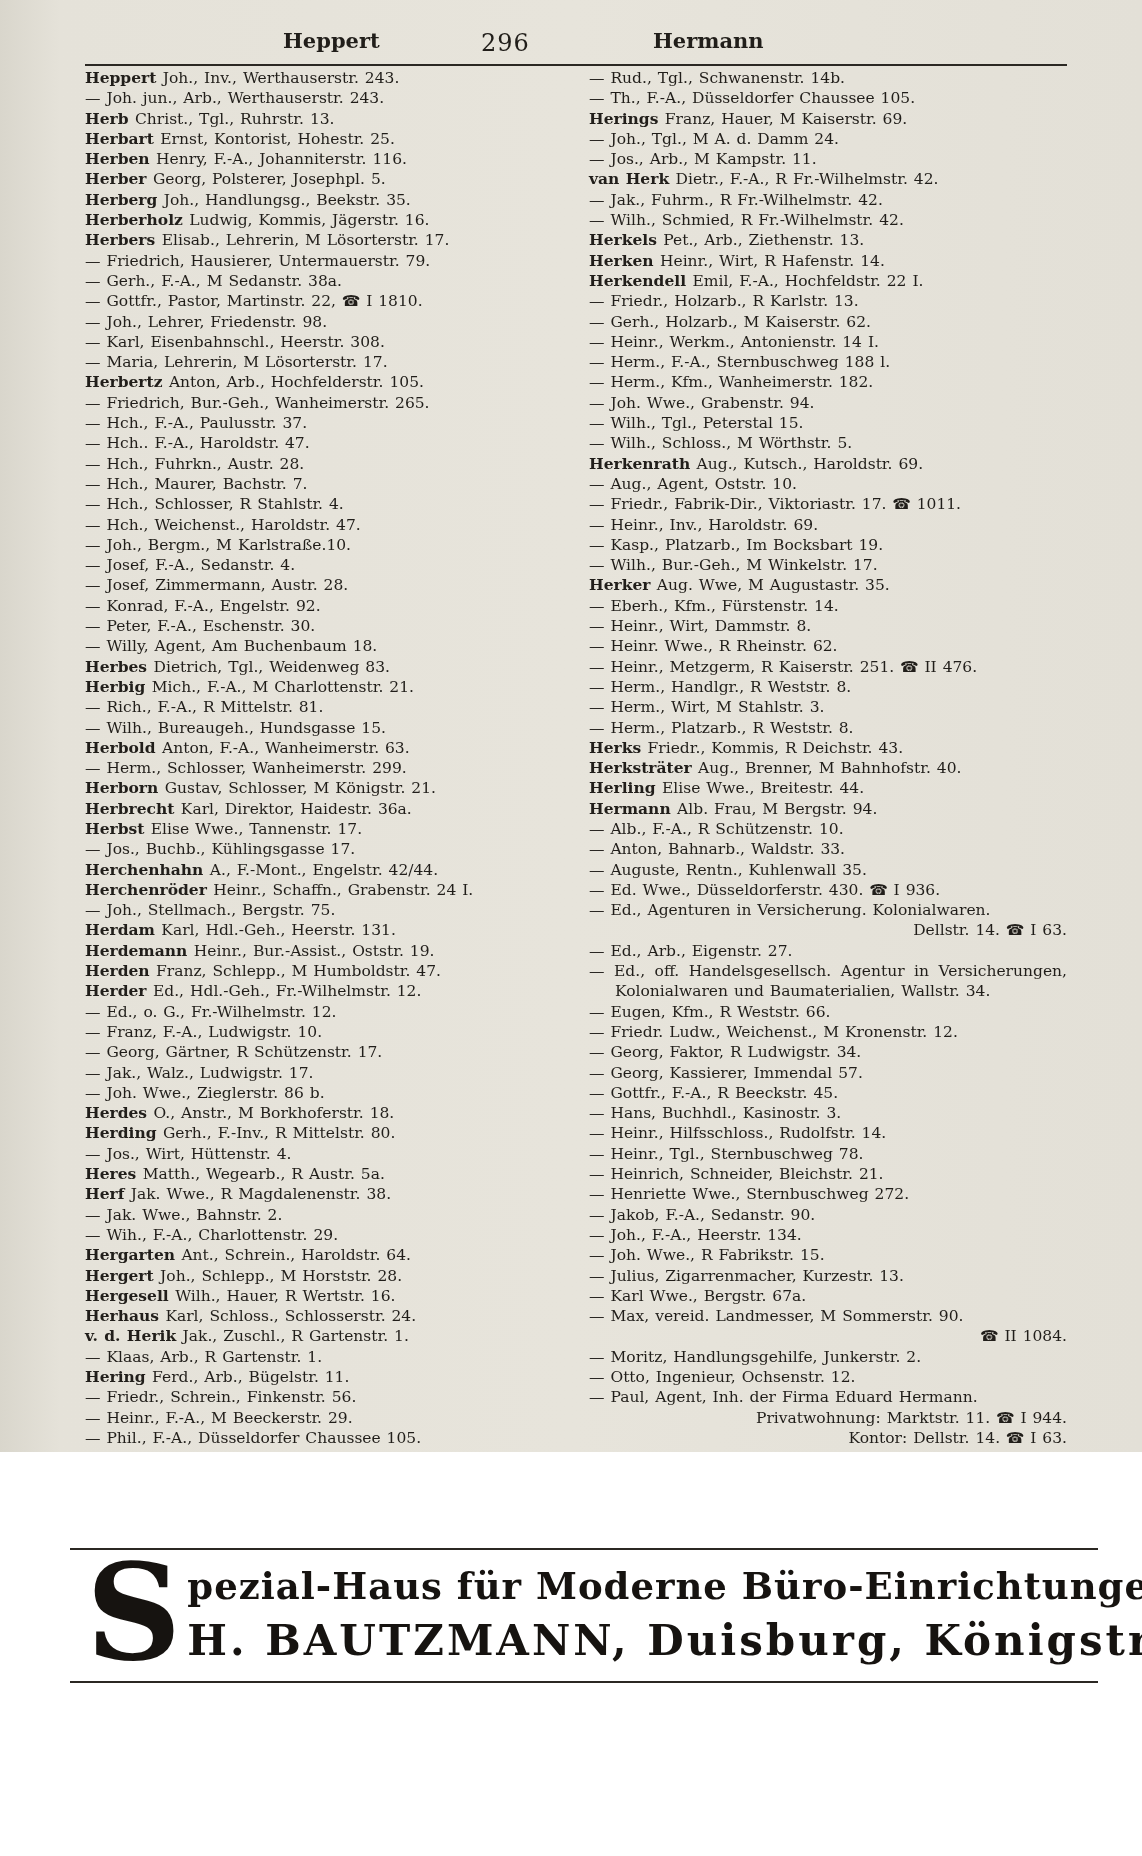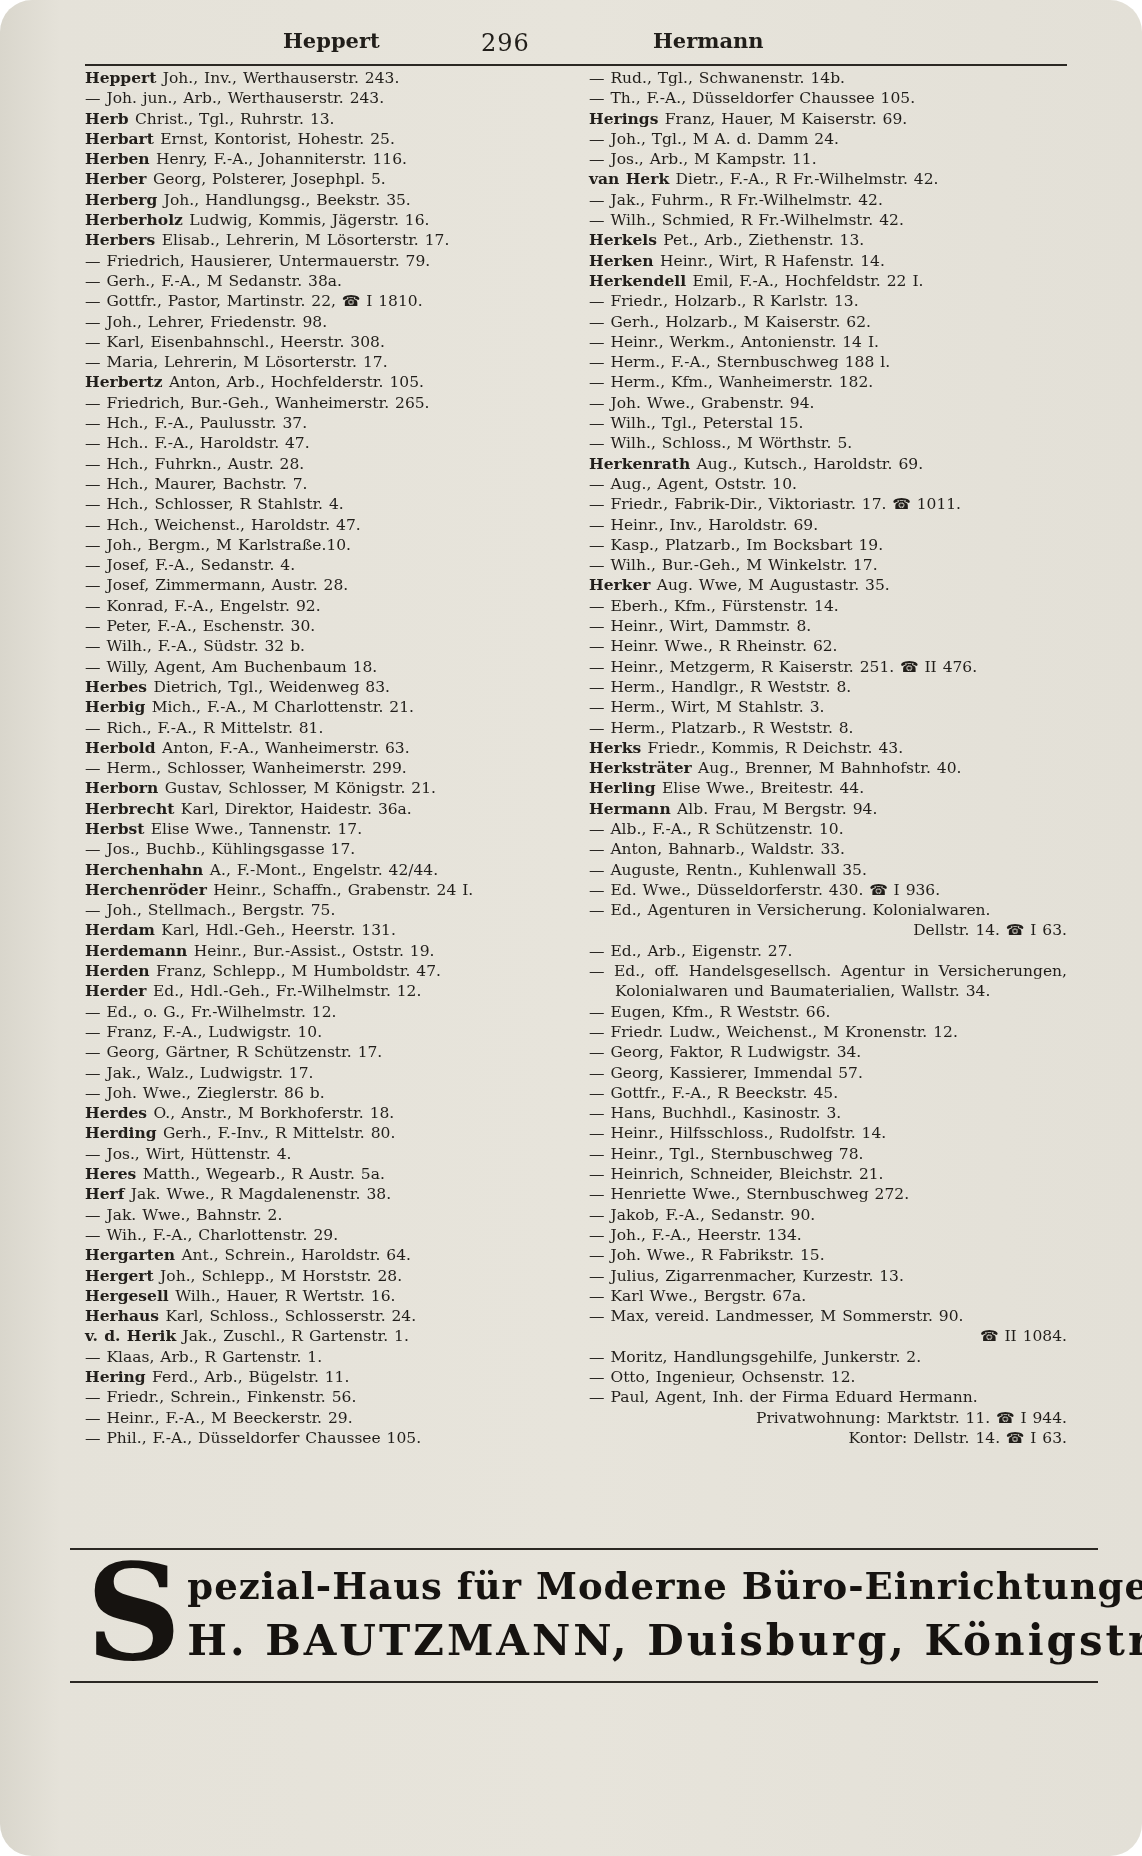--- a/index.html
+++ b/index.html
@@ -1,22 +1,21 @@
 <!DOCTYPE html>
 <html><head>
 <meta charset="utf-8">
 <style>
   html,body{margin:0;padding:0;}
   body{width:1142px;height:1856px;overflow:hidden;}
   .page{
-    position:relative;width:1142px;height:1856px;
+    position:relative;width:1142px;height:1452px;
     background:linear-gradient(90deg,#d9d6cc 0px,#e5e2d9 60px,#e7e4db 50%,#e3e0d7 100%);
     font-family:"DejaVu Serif", serif;
     color:#211e1a;
-    border-radius:32px;
   }
   .content{position:absolute;left:85px;top:26px;width:982px;}
   .header{position:relative;height:36px;font-weight:bold;font-size:21px;}
   .guide-left{position:absolute;left:198px;top:2px;}
   .page-number{position:absolute;left:396px;top:3px;font-weight:normal;font-size:24px;letter-spacing:1px;}
   .guide-right{position:absolute;left:568px;top:2px;}
   .rule{border-top:2px solid #2b2823;margin-top:2px;}
   .columns{display:flex;gap:26px;margin-top:2px;}
   .col{width:478px;}
   .entry{
@@ -79,25 +78,25 @@
           <div class="entry"><span>— Hch.. F.-A., Haroldstr. 47.</span></div>
           <div class="entry"><span>— Hch., Fuhrkn., Austr. 28.</span></div>
           <div class="entry"><span>— Hch., Maurer, Bachstr. 7.</span></div>
           <div class="entry"><span>— Hch., Schlosser, R Stahlstr. 4.</span></div>
           <div class="entry"><span>— Hch., Weichenst., Haroldstr. 47.</span></div>
           <div class="entry"><span>— Joh., Bergm., M Karlstraße.10.</span></div>
           <div class="entry"><span>— Josef, F.-A., Sedanstr. 4.</span></div>
           <div class="entry"><span>— Josef, Zimmermann, Austr. 28.</span></div>
           <div class="entry"><span>— Konrad, F.-A., Engelstr. 92.</span></div>
           <div class="entry"><span>— Peter, F.-A., Eschenstr. 30.</span></div>
-          <div class="entry"><span>— Wilh., F.-A., Südstr. 32 b.</span></div>
           <div class="entry"><span>— Willy, Agent, Am Buchenbaum 18.</span></div>
           <div class="entry"><span class="lead">Herbes </span><span>Dietrich, Tgl., Weidenweg 83.</span></div>
           <div class="entry"><span class="lead">Herbig </span><span>Mich., F.-A., M Charlottenstr. 21.</span></div>
           <div class="entry"><span>— Rich., F.-A., R Mittelstr. 81.</span></div>
+          <div class="entry"><span>— Wilh., Bureaugeh., Hundsgasse 15.</span></div>
           <div class="entry"><span class="lead">Herbold </span><span>Anton, F.-A., Wanheimerstr. 63.</span></div>
           <div class="entry"><span>— Herm., Schlosser, Wanheimerstr. 299.</span></div>
           <div class="entry"><span class="lead">Herborn </span><span>Gustav, Schlosser, M Königstr. 21.</span></div>
           <div class="entry"><span class="lead">Herbrecht </span><span>Karl, Direktor, Haidestr. 36a.</span></div>
           <div class="entry"><span class="lead">Herbst </span><span>Elise Wwe., Tannenstr. 17.</span></div>
           <div class="entry"><span>— Jos., Buchb., Kühlingsgasse 17.</span></div>
           <div class="entry"><span class="lead">Herchenhahn </span><span>A., F.-Mont., Engelstr. 42/44.</span></div>
           <div class="entry"><span class="lead">Herchenröder </span><span>Heinr., Schaffn., Grabenstr. 24 I.</span></div>
           <div class="entry"><span>— Joh., Stellmach., Bergstr. 75.</span></div>
           <div class="entry"><span class="lead">Herdam </span><span>Karl, Hdl.-Geh., Heerstr. 131.</span></div>

